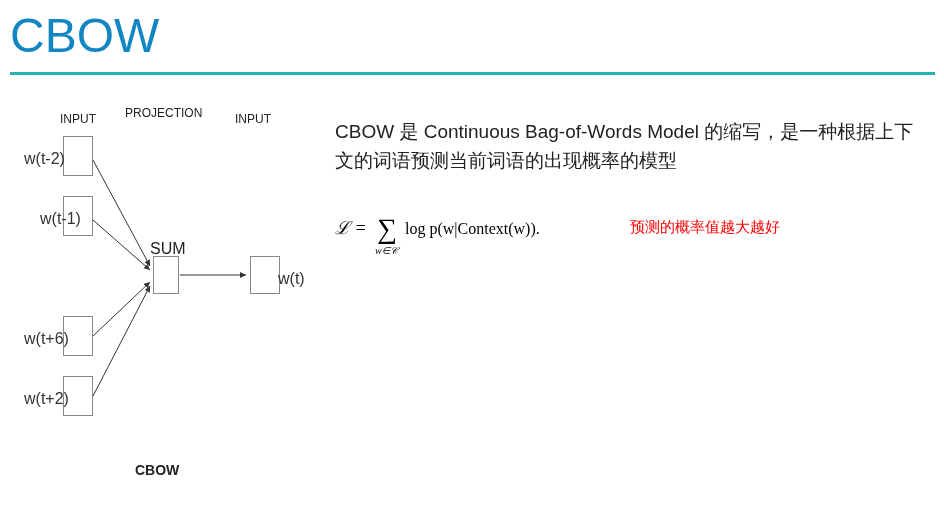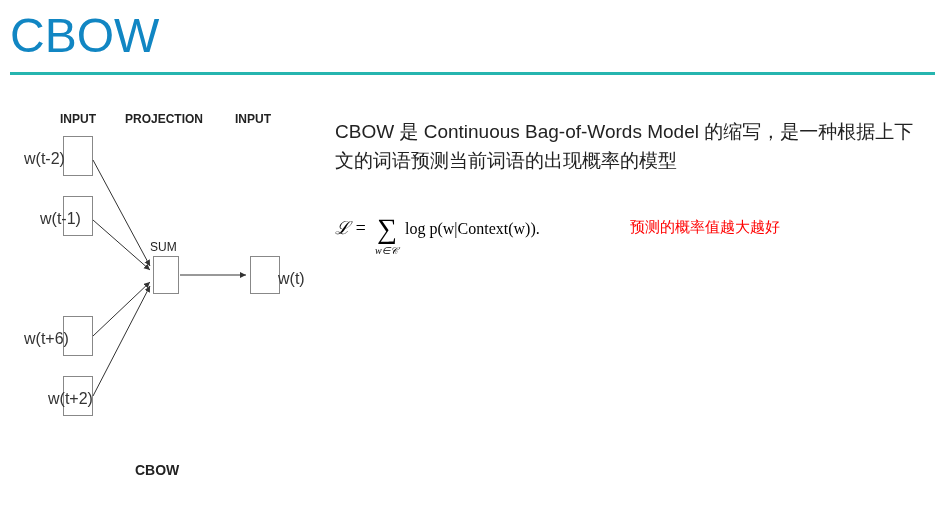--- a/index.html
+++ b/index.html
@@ -29,38 +29,38 @@
     .diagram-area {
       position: absolute;
       top: 100px;
       left: 10px;
       width: 320px;
       height: 390px;
     }
     .col-label {
       position: absolute;
       font-size: 12px;
-      font-weight: bold;
+      font-weight: normal;
       color: #222;
     }
     .box {
       position: absolute;
       border: 1px solid #888;
       background: #fff;
       width: 30px;
       height: 40px;
     }
     .box-label {
       position: absolute;
       font-size: 16px;
       color: #333;
     }
     .sum-label {
       position: absolute;
-      font-size: 12px;
+      font-size: 16px;
       color: #222;
     }
     .caption {
       position: absolute;
       font-size: 14px;
       font-weight: bold;
       color: #222;
     }
     svg.arrows {
       position: absolute;
@@ -98,34 +98,34 @@
     }
   </style>
 </head>
 <body>
 
 <div class="title">CBOW</div>
 <div class="hr-line"></div>
 
 <div class="diagram-area">
   <div class="col-label" style="left:50px; top:12px;">INPUT</div>
-  <div class="col-label" style="left:115px; top:12px;">PROJECTION</div>
+  <div class="col-label" style="left:115px; top:6px;">PROJECTION</div>
   <div class="col-label" style="left:225px; top:12px;">INPUT</div>
 
   <div class="box" style="left:53px; top:36px;"></div>
   <div class="box-label" style="left:14px; top:50px;">w(t-2)</div>
 
   <div class="box" style="left:53px; top:96px;"></div>
   <div class="box-label" style="left:30px; top:110px;">w(t-1)</div>
 
   <div class="box" style="left:53px; top:216px;"></div>
   <div class="box-label" style="left:14px; top:230px;">w(t+6)</div>
 
   <div class="box" style="left:53px; top:276px;"></div>
-  <div class="box-label" style="left:14px; top:290px;margin-left:24px;">w(t+2)</div>
+  <div class="box-label" style="left:14px; top:290px;">w(t+2)</div>
 
   <div class="sum-label" style="left:140px; top:140px;">SUM</div>
   <div class="box" style="left:143px; top:156px; height:38px; width:26px;"></div>
 
   <div class="box" style="left:240px; top:156px; height:38px; width:30px;"></div>
   <div class="box-label" style="left:268px; top:170px;">w(t)</div>
 
   <div class="caption" style="left:125px; top:362px;">CBOW</div>
 
   <svg class="arrows">

